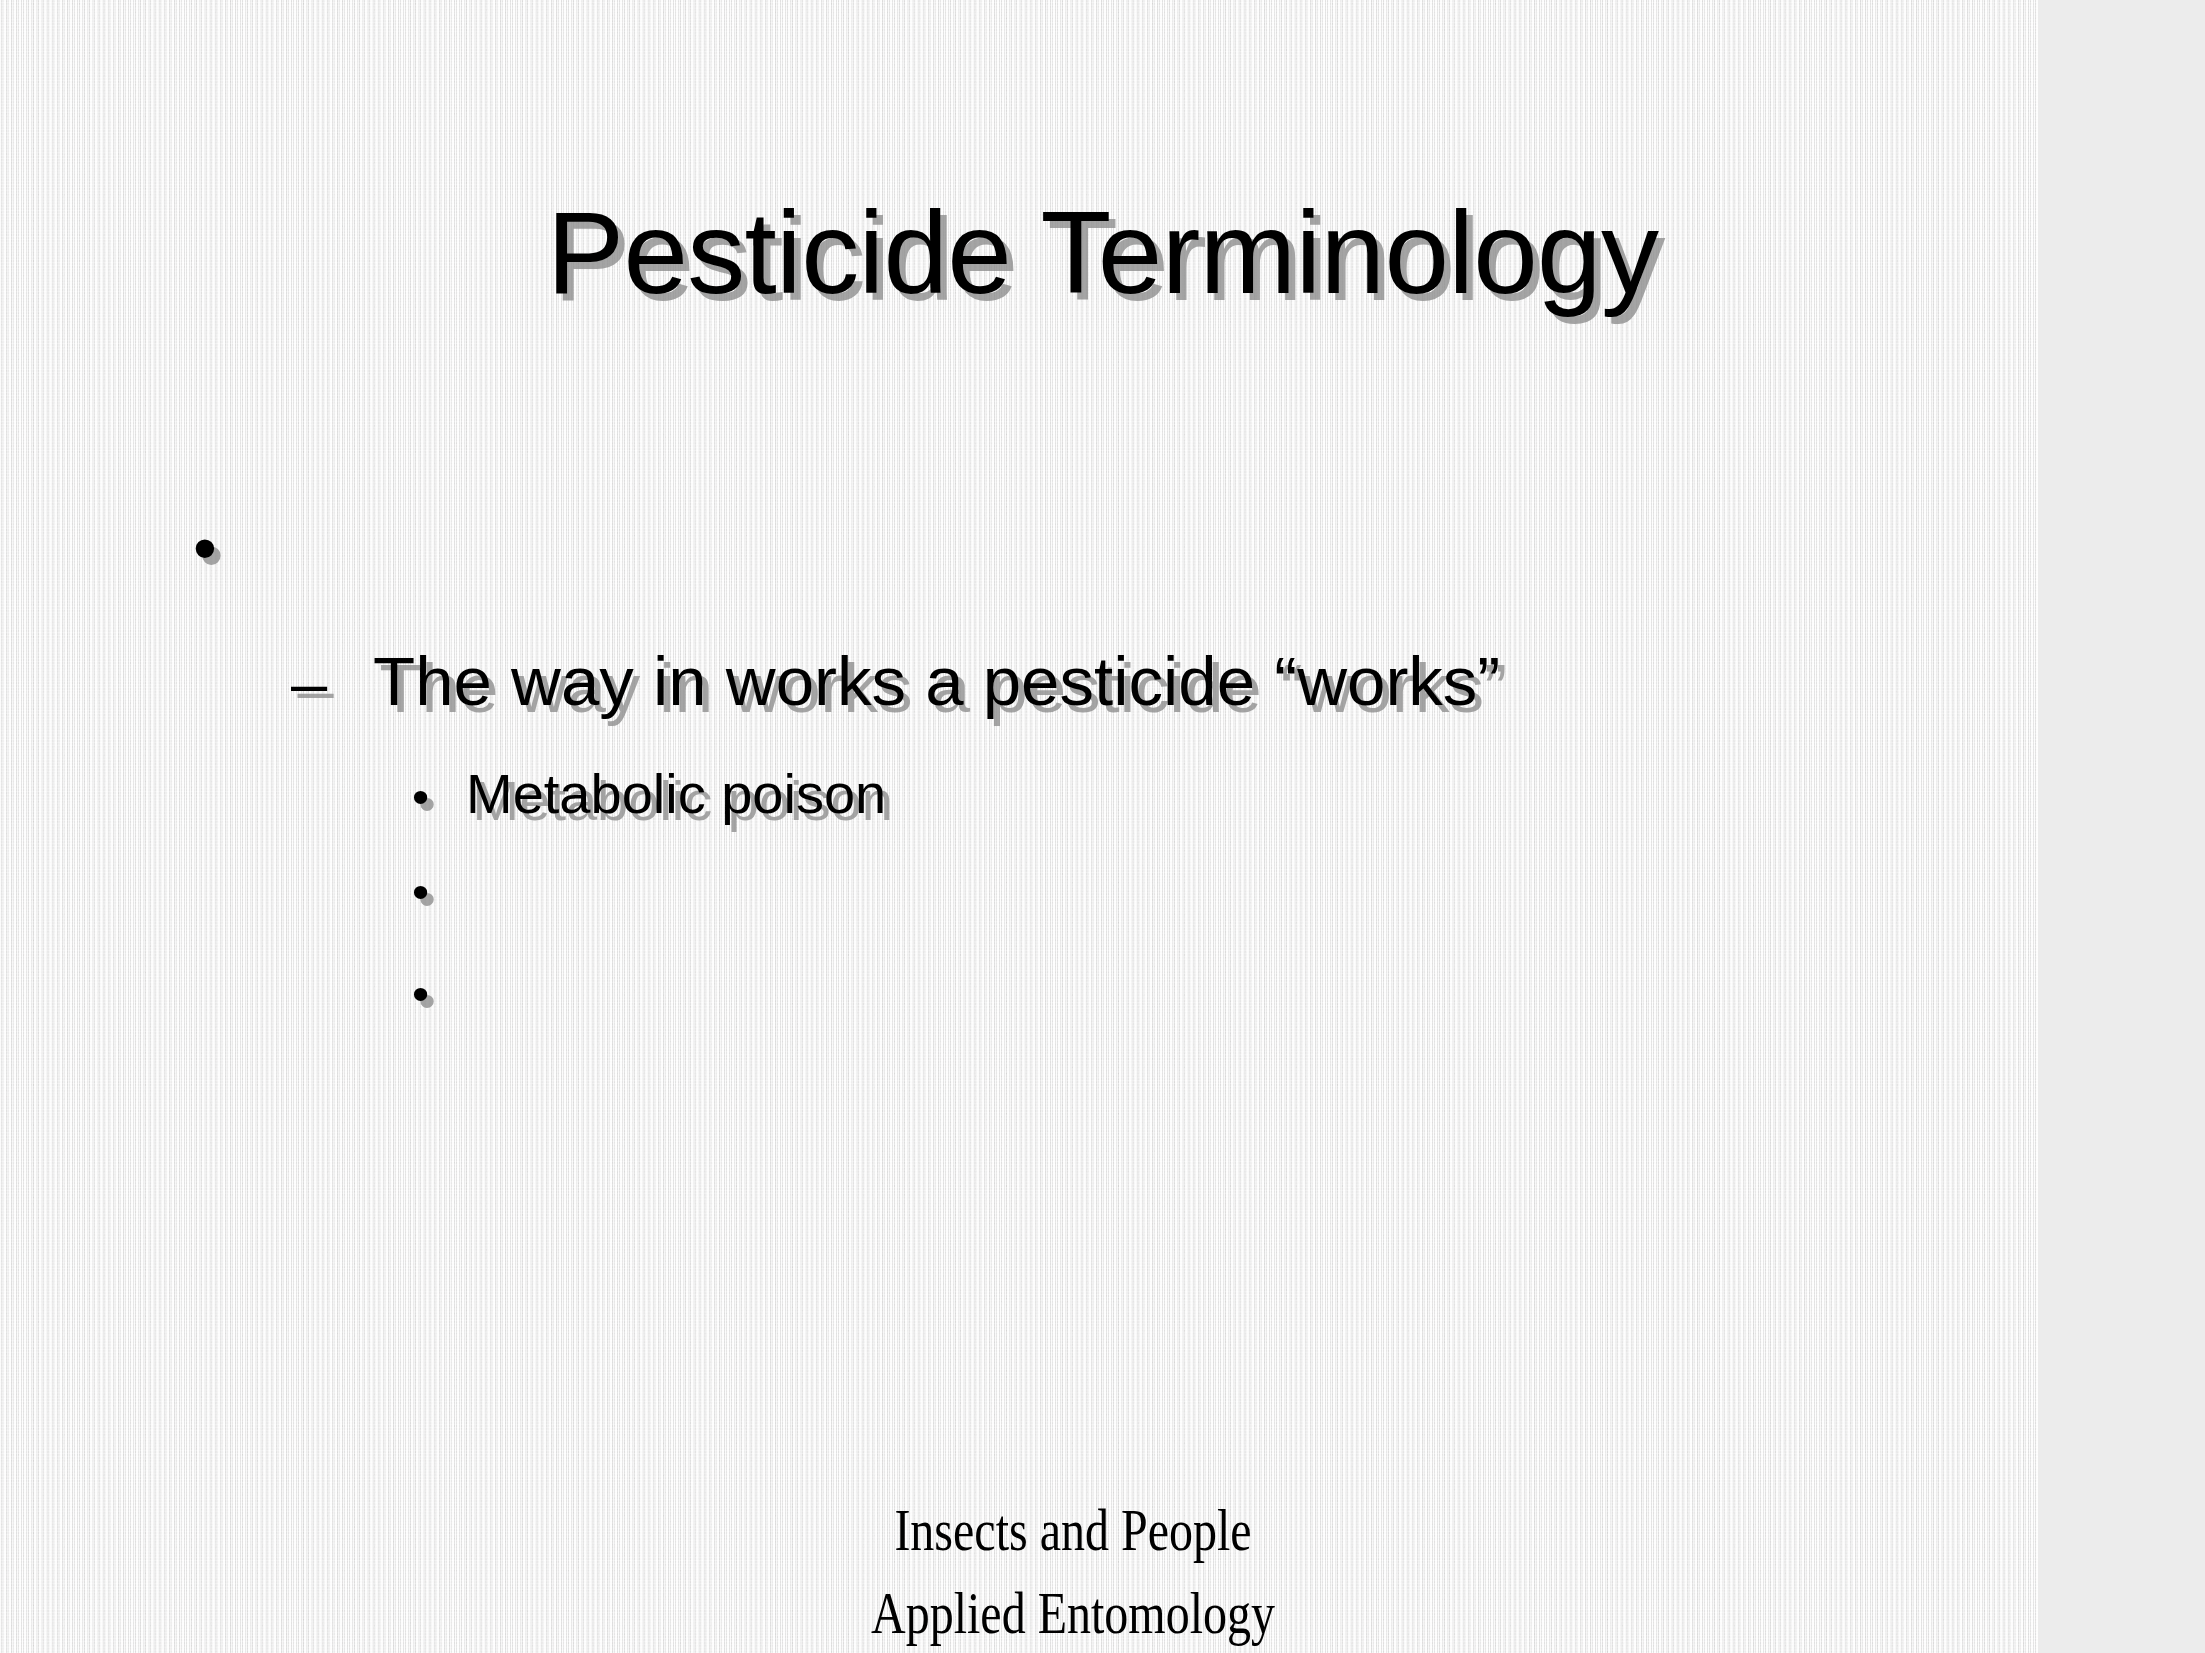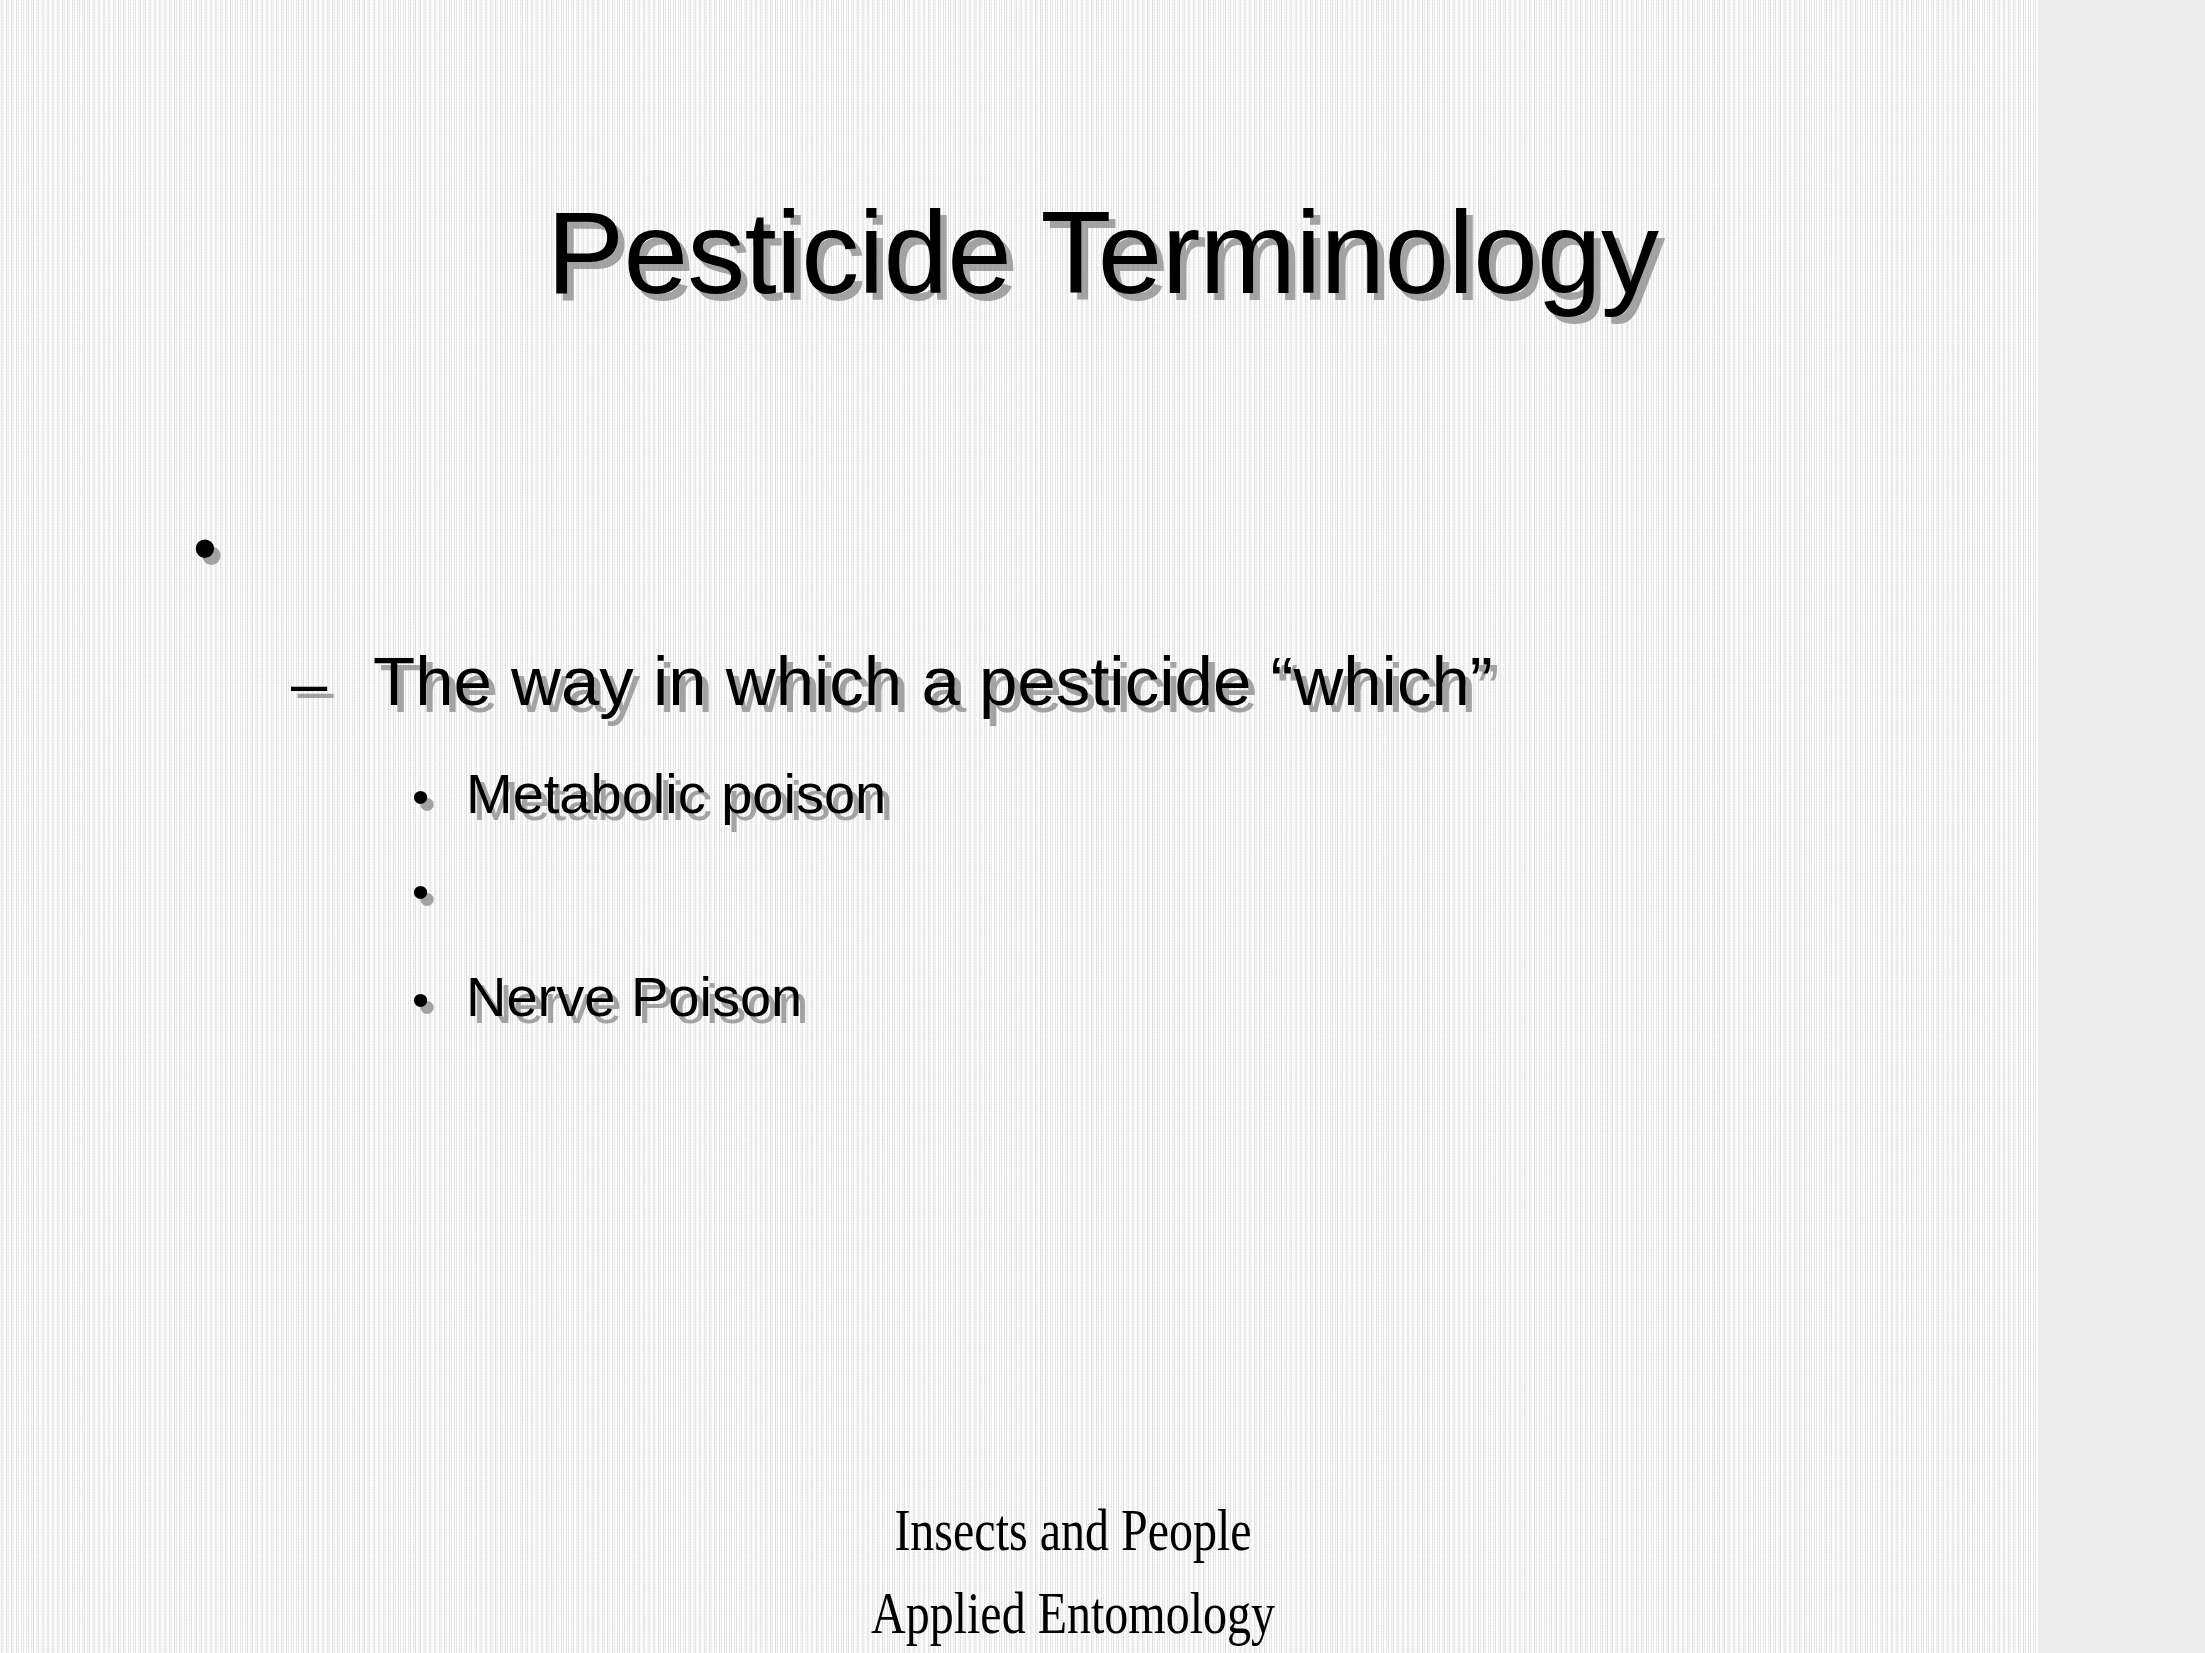--- a/index.html
+++ b/index.html
@@ -179,35 +179,34 @@
     <div id="slide-title" class="shadowed">Pesticide Terminology</div>
 
     <div id="body-list">
 
       <div id="row-mode-of-action" class="bullet-row level-1 shadowed">
         <span class="marker">•</span>
       </div>
 
       <div id="row-the-way" class="bullet-row level-2 shadowed">
         <span class="marker">–</span>
-        <span class="bullet-text">The way in which a pesticide “which”</span>
+        <span class="bullet-text">The way in works a pesticide “works”</span>
       </div>
 
       <div id="row-metabolic-poison" class="bullet-row level-3 shadowed">
         <span class="marker">•</span>
         <span class="bullet-text">Metabolic poison</span>
       </div>
 
       <div id="row-physical-poison" class="bullet-row level-3 shadowed">
         <span class="marker">•</span>
       </div>
 
       <div id="row-nerve-poison" class="bullet-row level-3 shadowed">
         <span class="marker">•</span>
-        <span class="bullet-text">Nerve Poison</span>
       </div>
 
     </div>
 
     <div id="slide-footer">
       <span class="footer-line">Insects and People</span>
       <span class="footer-line">Applied Entomology</span>
     </div>
 
   </div>

